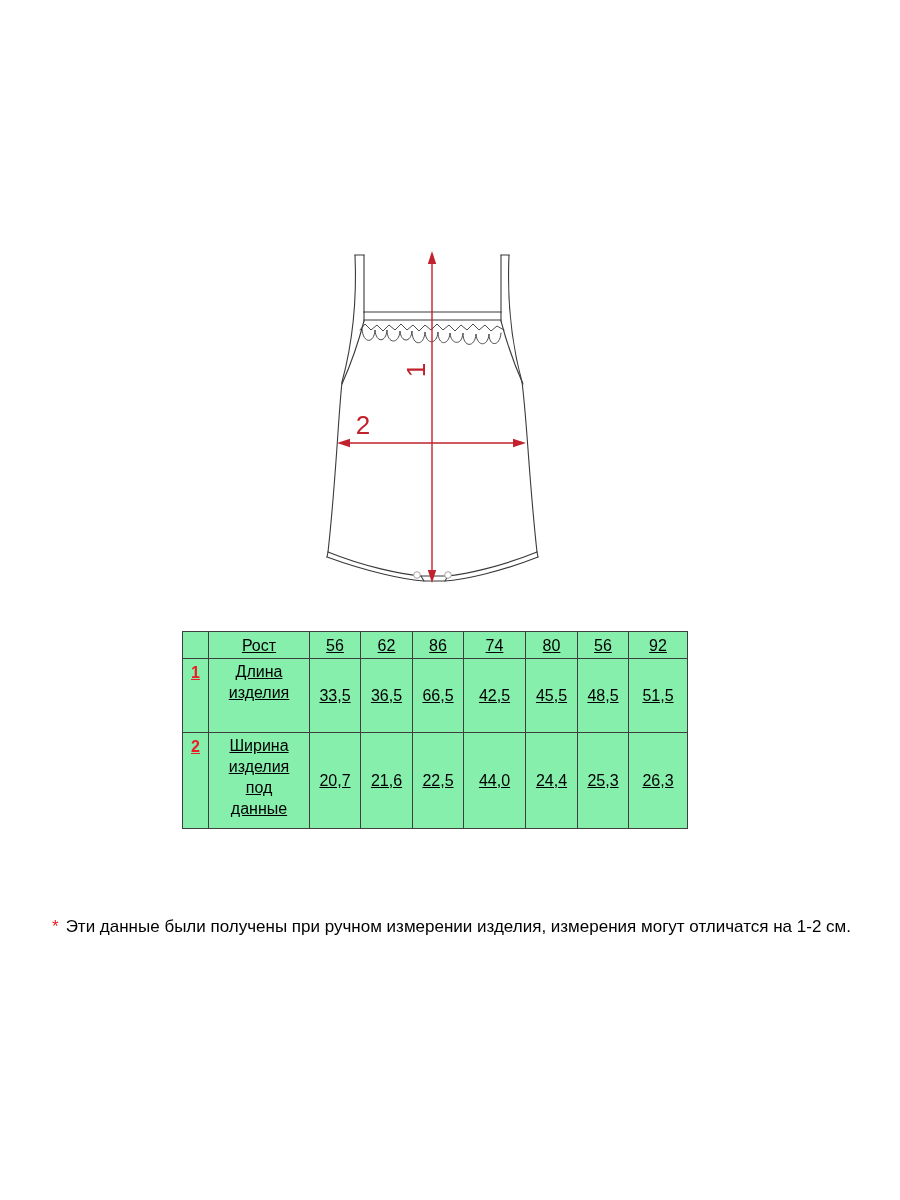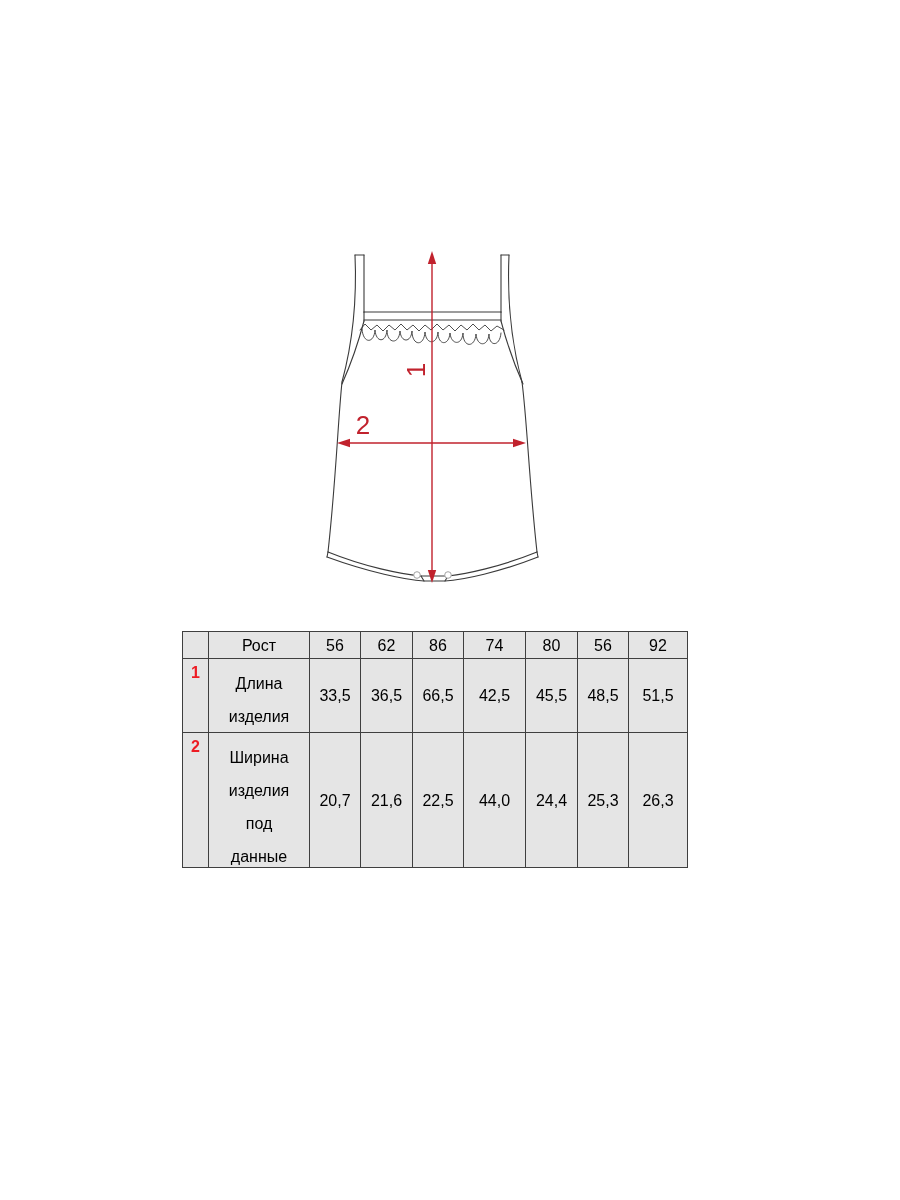--- a/index.html
+++ b/index.html
@@ -9,27 +9,27 @@
   }
   
   .diagram{position:absolute;left:280px;top:240px;width:310px;height:360px;}
   .diagram text{font-family:"Liberation Sans",sans-serif;font-size:26px;}
   
   .size-table{
     position:absolute;left:182px;top:631px;
     border-collapse:collapse;table-layout:fixed;
     font-size:16px;line-height:21px;
   }
-  .size-table td{border:1.5px solid #3f3f3f;text-align:center;padding:0;background:#e5e5e5;}
+  .size-table td{border:1.5px solid #3f3f3f;text-align:center;padding:0;background:#86efac;text-decoration:underline;}
   .row-hdr td{height:23px;vertical-align:middle;}
   .row-1 td{height:70px;}
   .row-2 td{height:92px;}
   td.cell-num{vertical-align:top;padding-top:3px;font-weight:bold;color:#ed1c24;}
   td.cell-lbl{vertical-align:top;padding-top:2px;}
-  td.cell-lbl span{display:block;margin-top:12px;}
+  td.cell-lbl span{display:block;}
   td.cell-val{vertical-align:middle;}
   
   .footnote{
     position:absolute;left:52px;top:916px;font-size:17px;line-height:22px;
     white-space:nowrap;color:#000;
   }
   .footnote .ast{color:#ed1c24;margin-right:7px;}
 </style>
 </head>
 <body>
@@ -147,14 +147,17 @@
         <td class="cell-val">21,6</td>
         <td class="cell-val">22,5</td>
         <td class="cell-val">44,0</td>
         <td class="cell-val">24,4</td>
         <td class="cell-val">25,3</td>
         <td class="cell-val">26,3</td>
       </tr>
     </tbody>
   </table>
 
+  <div class="footnote">
+    <span class="ast">*</span><span>Эти данные были получены при ручном измерении изделия, измерения могут отличатся на 1-2 см.</span>
+  </div>
 
 </div>
 
 </body></html>

